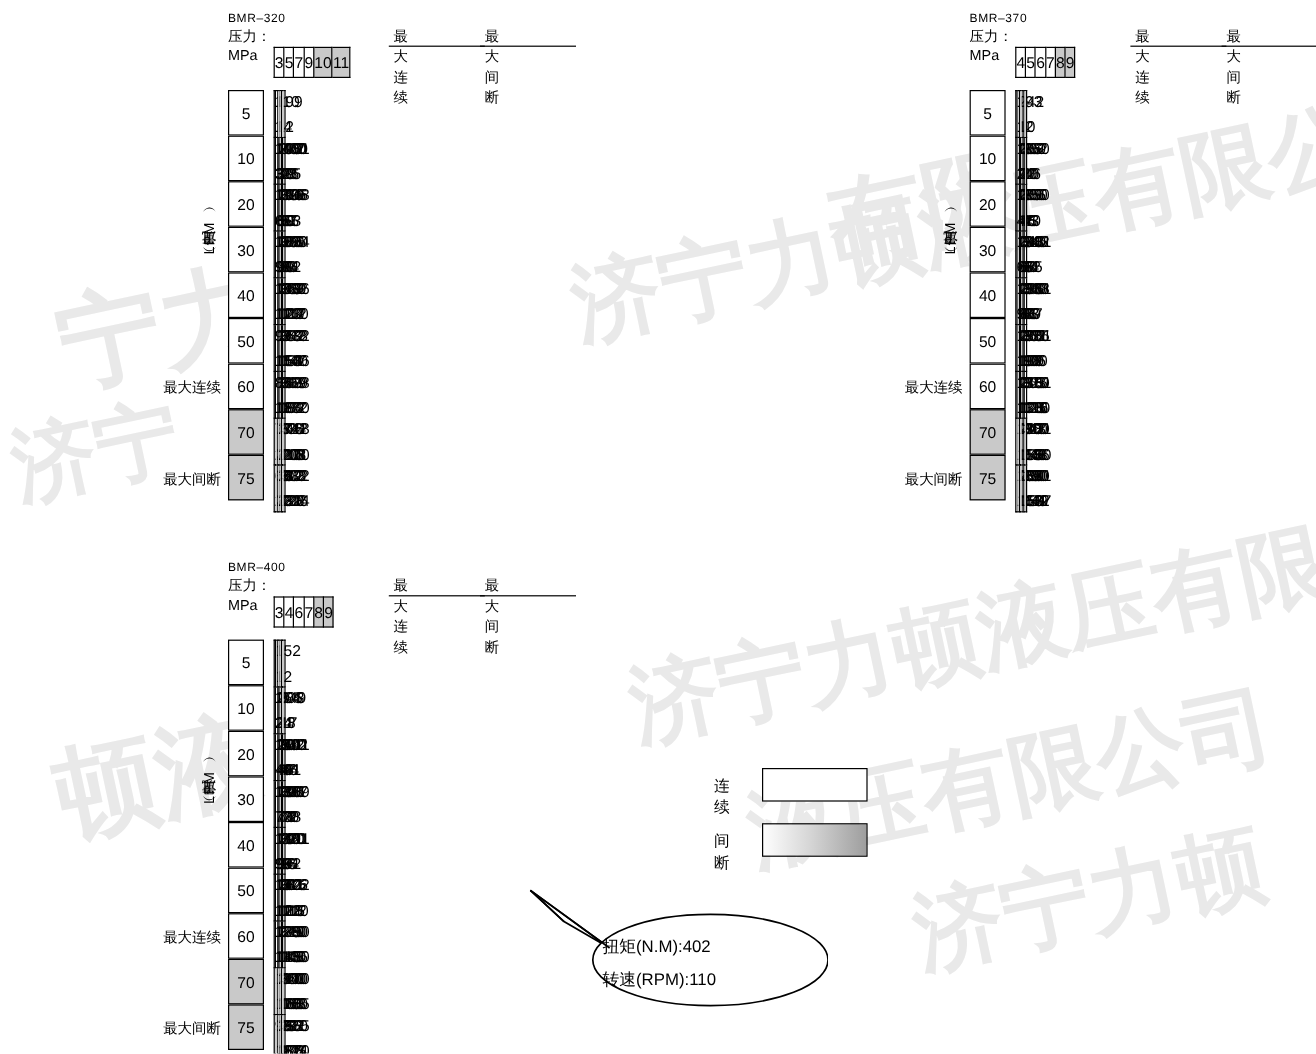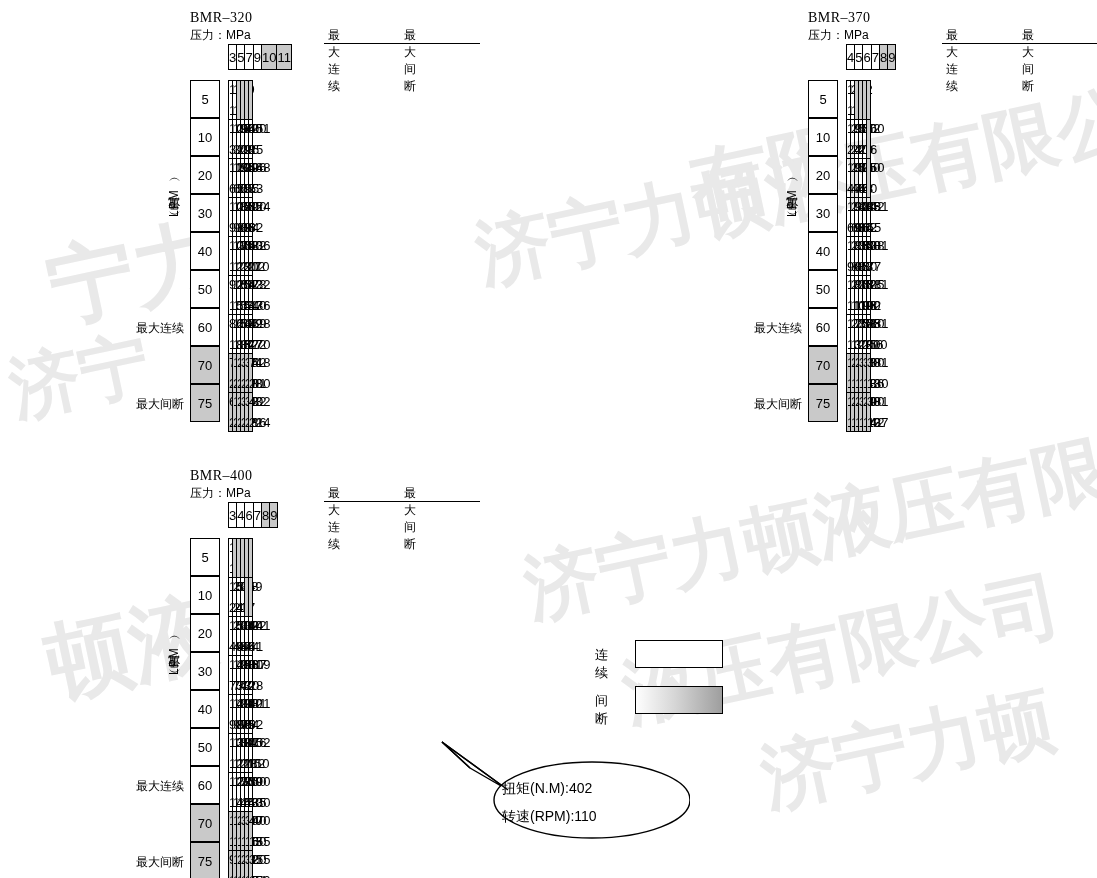--- a/index.html
+++ b/index.html
@@ -16,21 +16,21 @@
     color:#e9e9e9;
     font-family:"DejaVu Serif","Liberation Serif",serif;
     font-weight:bold;
     white-space:nowrap;
     user-select:none;
     pointer-events:none;
     z-index:0;
   }
   
   .block{position:absolute;z-index:2;}
-  .title{font-size:14px;font-weight:normal;margin:0 0 1px 0;letter-spacing:0.5px;font-family:Liberation Serif, serif;}
+  .title{font-size:10px;font-weight:normal;margin:0 0 1px 0;letter-spacing:0.5px;}
   .subhead{position:relative;height:17px;font-size:12px;}
   .subhead .p-label{position:absolute;left:0;top:0;}
   .subhead .u-line{position:absolute;border-bottom:1px solid #000;}
   .subhead .lbl{position:absolute;top:0;}
   table.grid{border-collapse:collapse;}
   table.grid td{
     border:1px solid #000;
     text-align:center;
     font-size:13px;
     padding:0;

